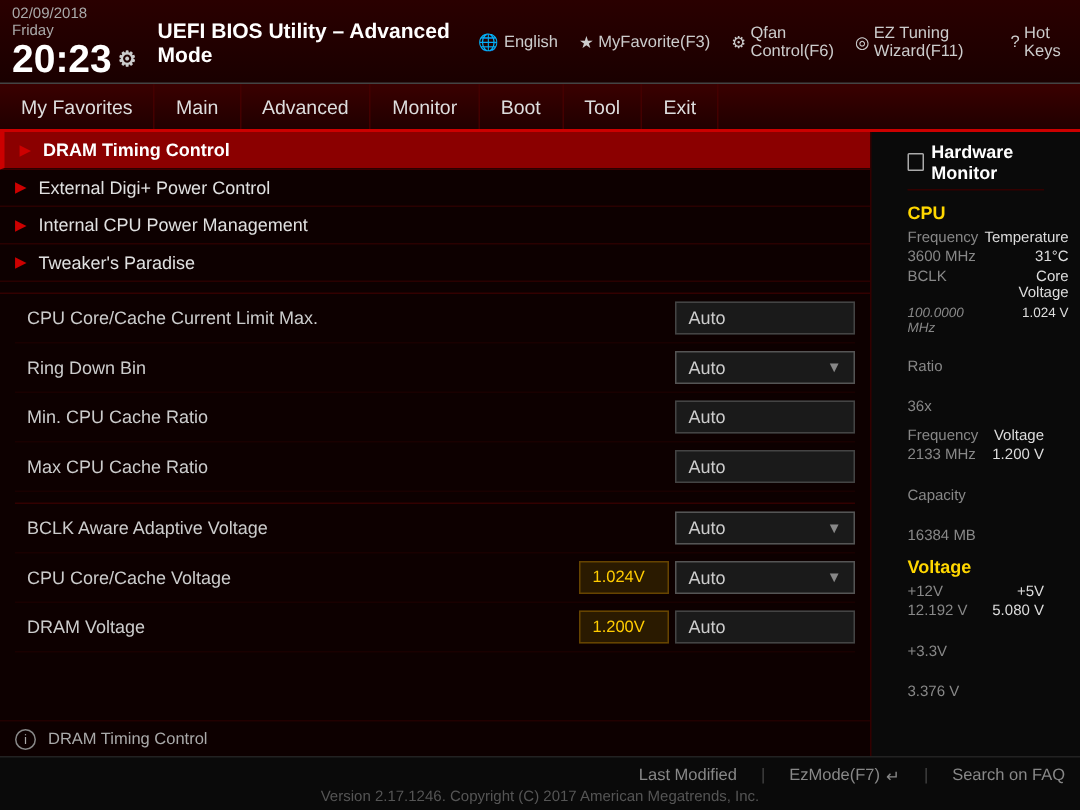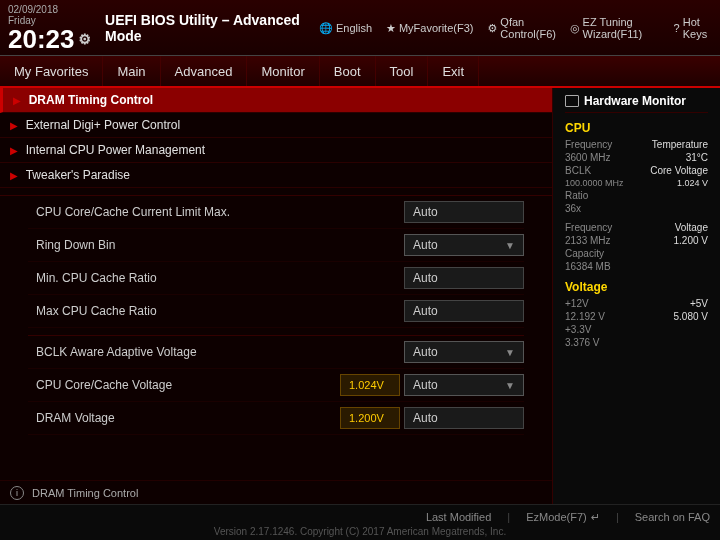--- a/index.html
+++ b/index.html
@@ -118,21 +118,21 @@
       font-size: 10px;
     }
     .section-title {
       font-size: 12px;
       color: #e0e0e0;
     }
     .section-header.active .section-title { color: #fff; font-weight: 600; }
 
     
     .settings-area {
-      padding: 0 28px;
+      padding: 0 10px;
     }
     .setting-row {
       display: flex;
       align-items: center;
       padding: 5px 0;
       border-bottom: 1px solid #1a0000;
       min-height: 28px;
     }
     .setting-label {
       flex: 1;
@@ -180,24 +180,24 @@
     .select-box .drop-arrow { color: #888; font-size: 10px; }
     .divider-row { height: 8px; border-bottom: 1px solid #330000; }
 
     
     .content-area::-webkit-scrollbar { width: 6px; }
     .content-area::-webkit-scrollbar-track { background: #0d0000; }
     .content-area::-webkit-scrollbar-thumb { background: #550000; }
 
     
     .sidebar {
-      width: 168px;
+      width: 140px;
       background: #0a0a0a;
       border-left: 1px solid #330000;
-      padding: 6px 12px;
+      padding: 6px 24px;
     }
     .sidebar-header {
       display: flex;
       align-items: center;
       gap: 5px;
       font-size: 12px;
       color: #fff;
       font-weight: 600;
       margin-bottom: 8px;
       padding-bottom: 4px;
@@ -229,21 +229,21 @@
       font-size: 10px;
     }
     .sidebar-value {
       color: #ddd;
       font-size: 10px;
       text-align: right;
     }
     .sidebar-wide {
       display: flex;
       justify-content: space-between;
-      margin-top: 2px;
+      margin-top: 16px;
     }
 
     
     .info-bar {
       height: 20px;
       background: #0d0000;
       border-top: 1px solid #330000;
       display: flex;
       align-items: center;
       padding: 0 10px;
@@ -445,21 +445,21 @@
 
     <div class="sidebar-section">
       <div class="sidebar-section-title">CPU</div>
       <div class="sidebar-grid">
         <span class="sidebar-label">Frequency</span>
         <span class="sidebar-value">Temperature</span>
         <span class="sidebar-label">3600 MHz</span>
         <span class="sidebar-value">31°C</span>
         <span class="sidebar-label">BCLK</span>
         <span class="sidebar-value">Core Voltage</span>
-        <span class="sidebar-label" style="font-size:9px;">100.0000 MHz</span>
+        <span class="sidebar-label" style="font-size:9px;font-style:italic;">100.0000 MHz</span>
         <span class="sidebar-value" style="font-size:9px;">1.024 V</span>
       </div>
       <div class="sidebar-wide">
         <span class="sidebar-label">Ratio</span>
       </div>
       <div class="sidebar-wide">
         <span class="sidebar-label">36x</span>
       </div>
     </div>
 

